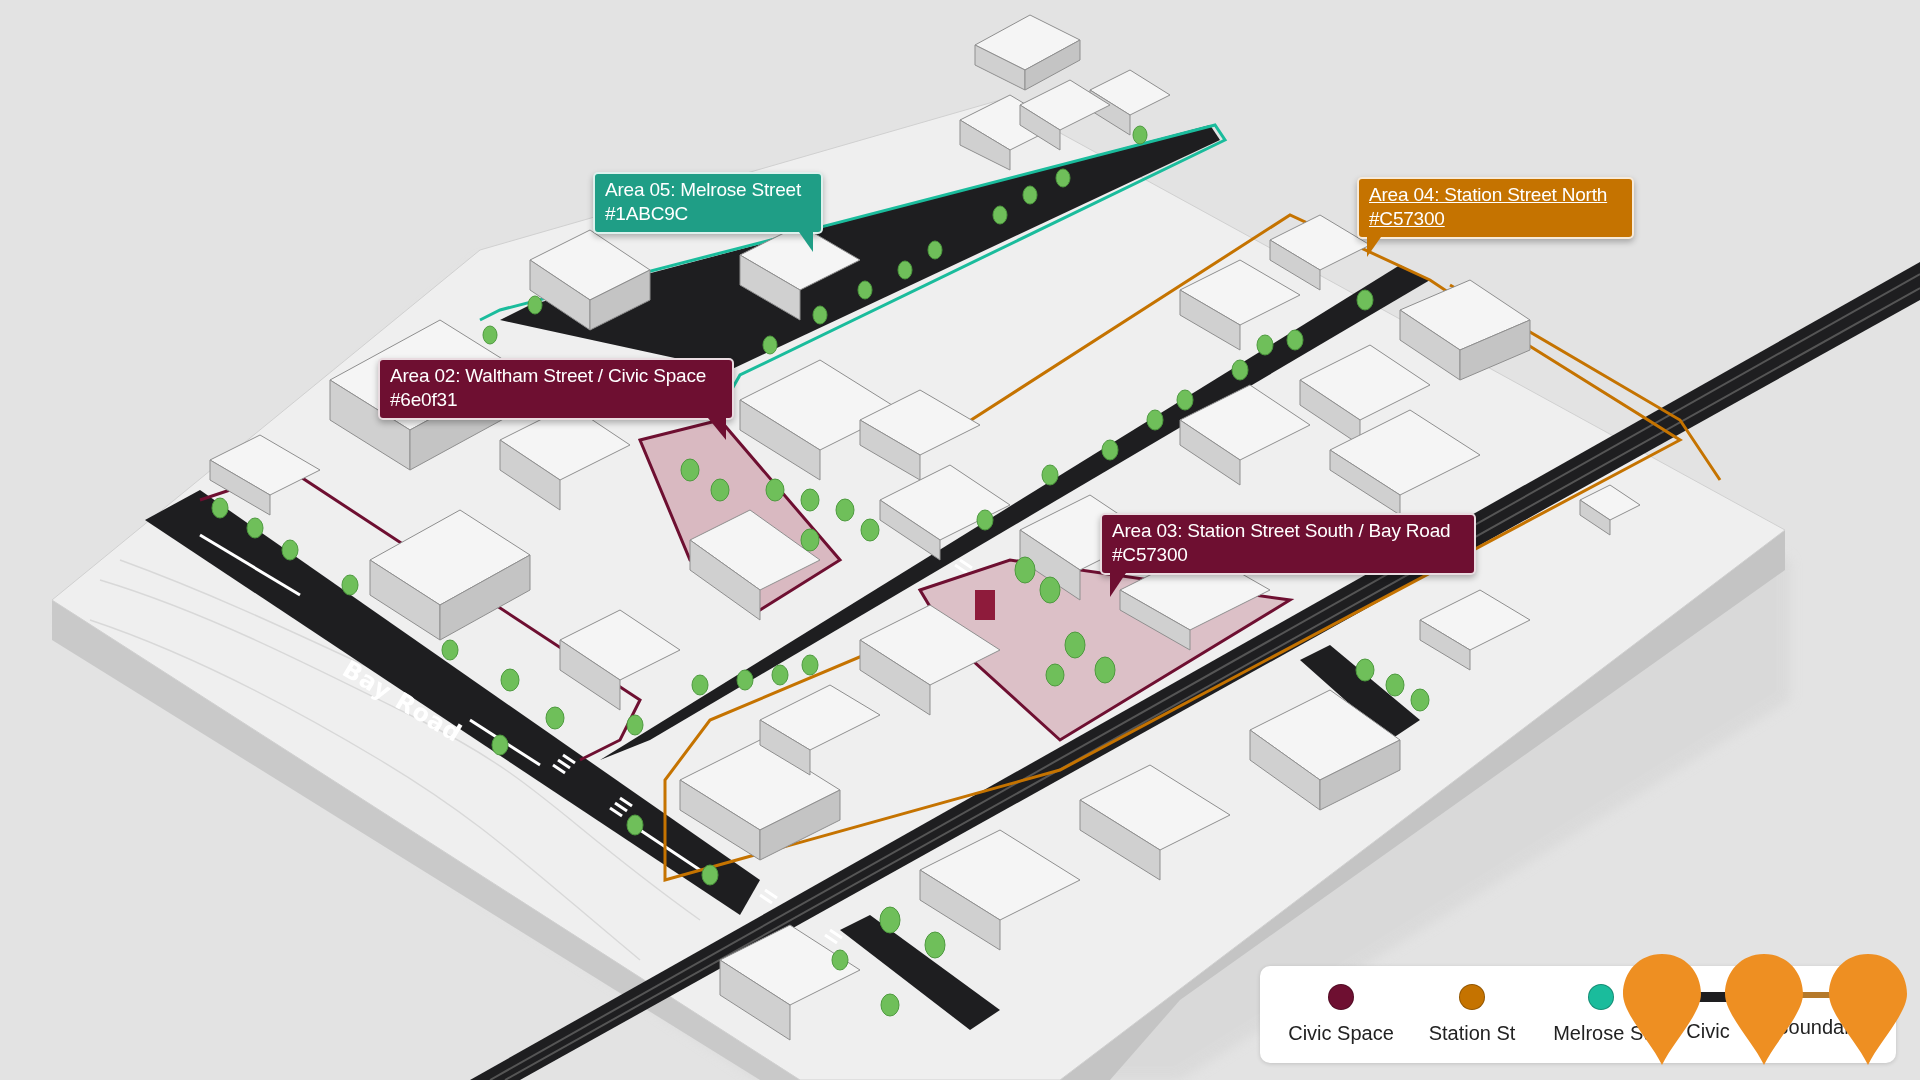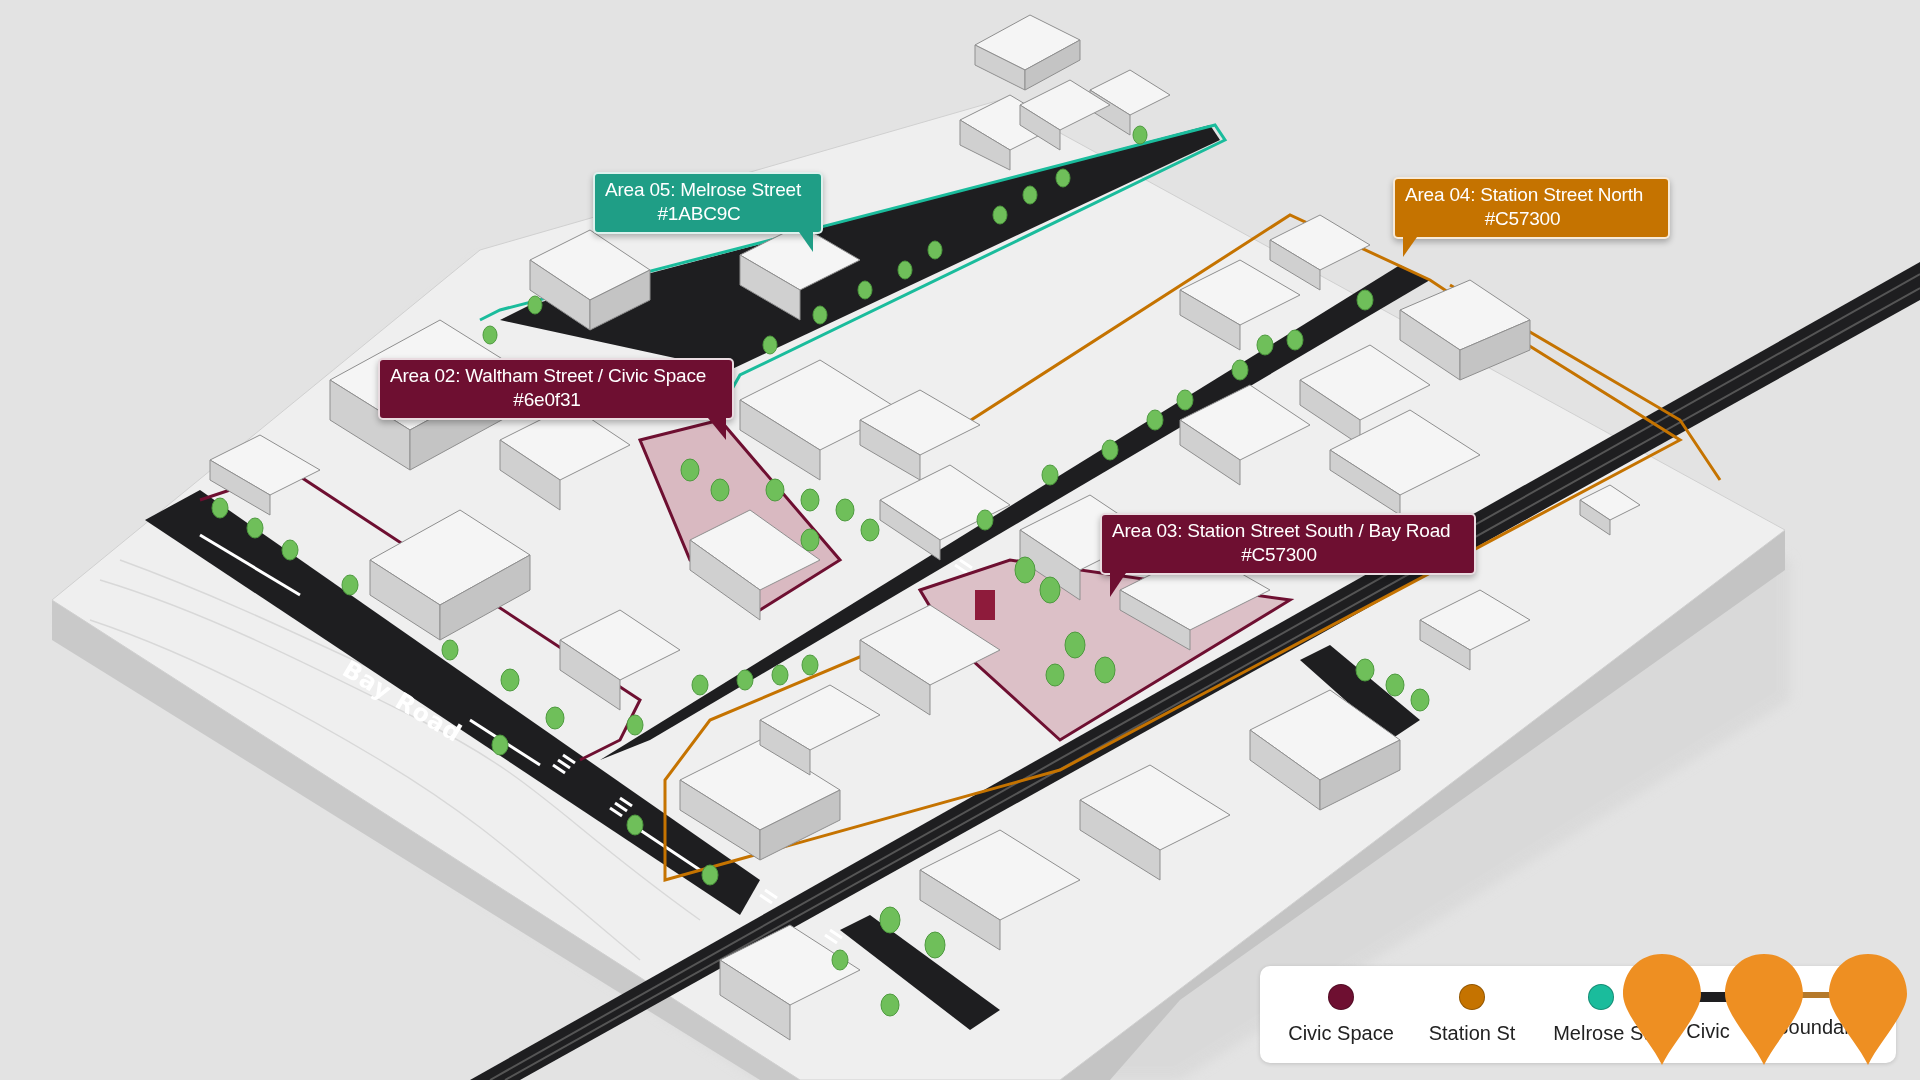--- a/index.html
+++ b/index.html
@@ -11,21 +11,20 @@
   #scene { position:absolute; left:0; top:0; width:1920px; height:1080px; }
   .callout {
     position:absolute; box-sizing:border-box;
     padding:4px 28px 6px 10px;
     color:#fff; font-size:19px; line-height:24px;
     border-radius:5px;
     border:2px solid rgba(255,255,255,0.85);
     box-shadow:0 3px 6px rgba(0,0,0,0.28);
     font-family: "Liberation Sans", sans-serif;
     letter-spacing:-0.2px;
-    text-align:center;
   }
   .callout .tail {
     position:absolute; width:0; height:0;
   }
   .callout .l1, .callout .l2 { display:block; white-space:nowrap; }
   .c-teal { background:#1f9e86; }
   .c-orange { background:#c57300; }
   .c-maroon { background:#6e0f31; }
   .legend {
     position:absolute; left:1260px; top:966px; width:636px; height:97px;
@@ -328,21 +327,21 @@
 </svg>
 
 <div class="road-label">Bay Road</div>
 
 <div class="callout c-teal" style="left:593px; top:172px; width:230px;">
   <span class="l1">Area 05: Melrose Street</span>
   <span class="l2">#1ABC9C</span>
   <span class="tail" style="right:8px; bottom:-20px; border-left:14px solid transparent; border-top:20px solid #1f9e86;"></span>
 </div>
 
-<div class="callout c-orange" style="left:1393px; top:177px; width:277px;">
+<div class="callout c-orange" style="left:1357px; top:177px; width:277px;text-decoration:underline;">
   <span class="l1">Area 04: Station Street North</span>
   <span class="l2">#C57300</span>
   <span class="tail" style="left:8px; bottom:-20px; border-right:14px solid transparent; border-top:20px solid #c57300;"></span>
 </div>
 
 <div class="callout c-maroon" style="left:378px; top:358px; width:356px;">
   <span class="l1">Area 02: Waltham Street / Civic Space</span>
   <span class="l2">#6e0f31</span>
   <span class="tail" style="right:6px; bottom:-22px; border-left:18px solid transparent; border-top:22px solid #6e0f31;"></span>
 </div>

